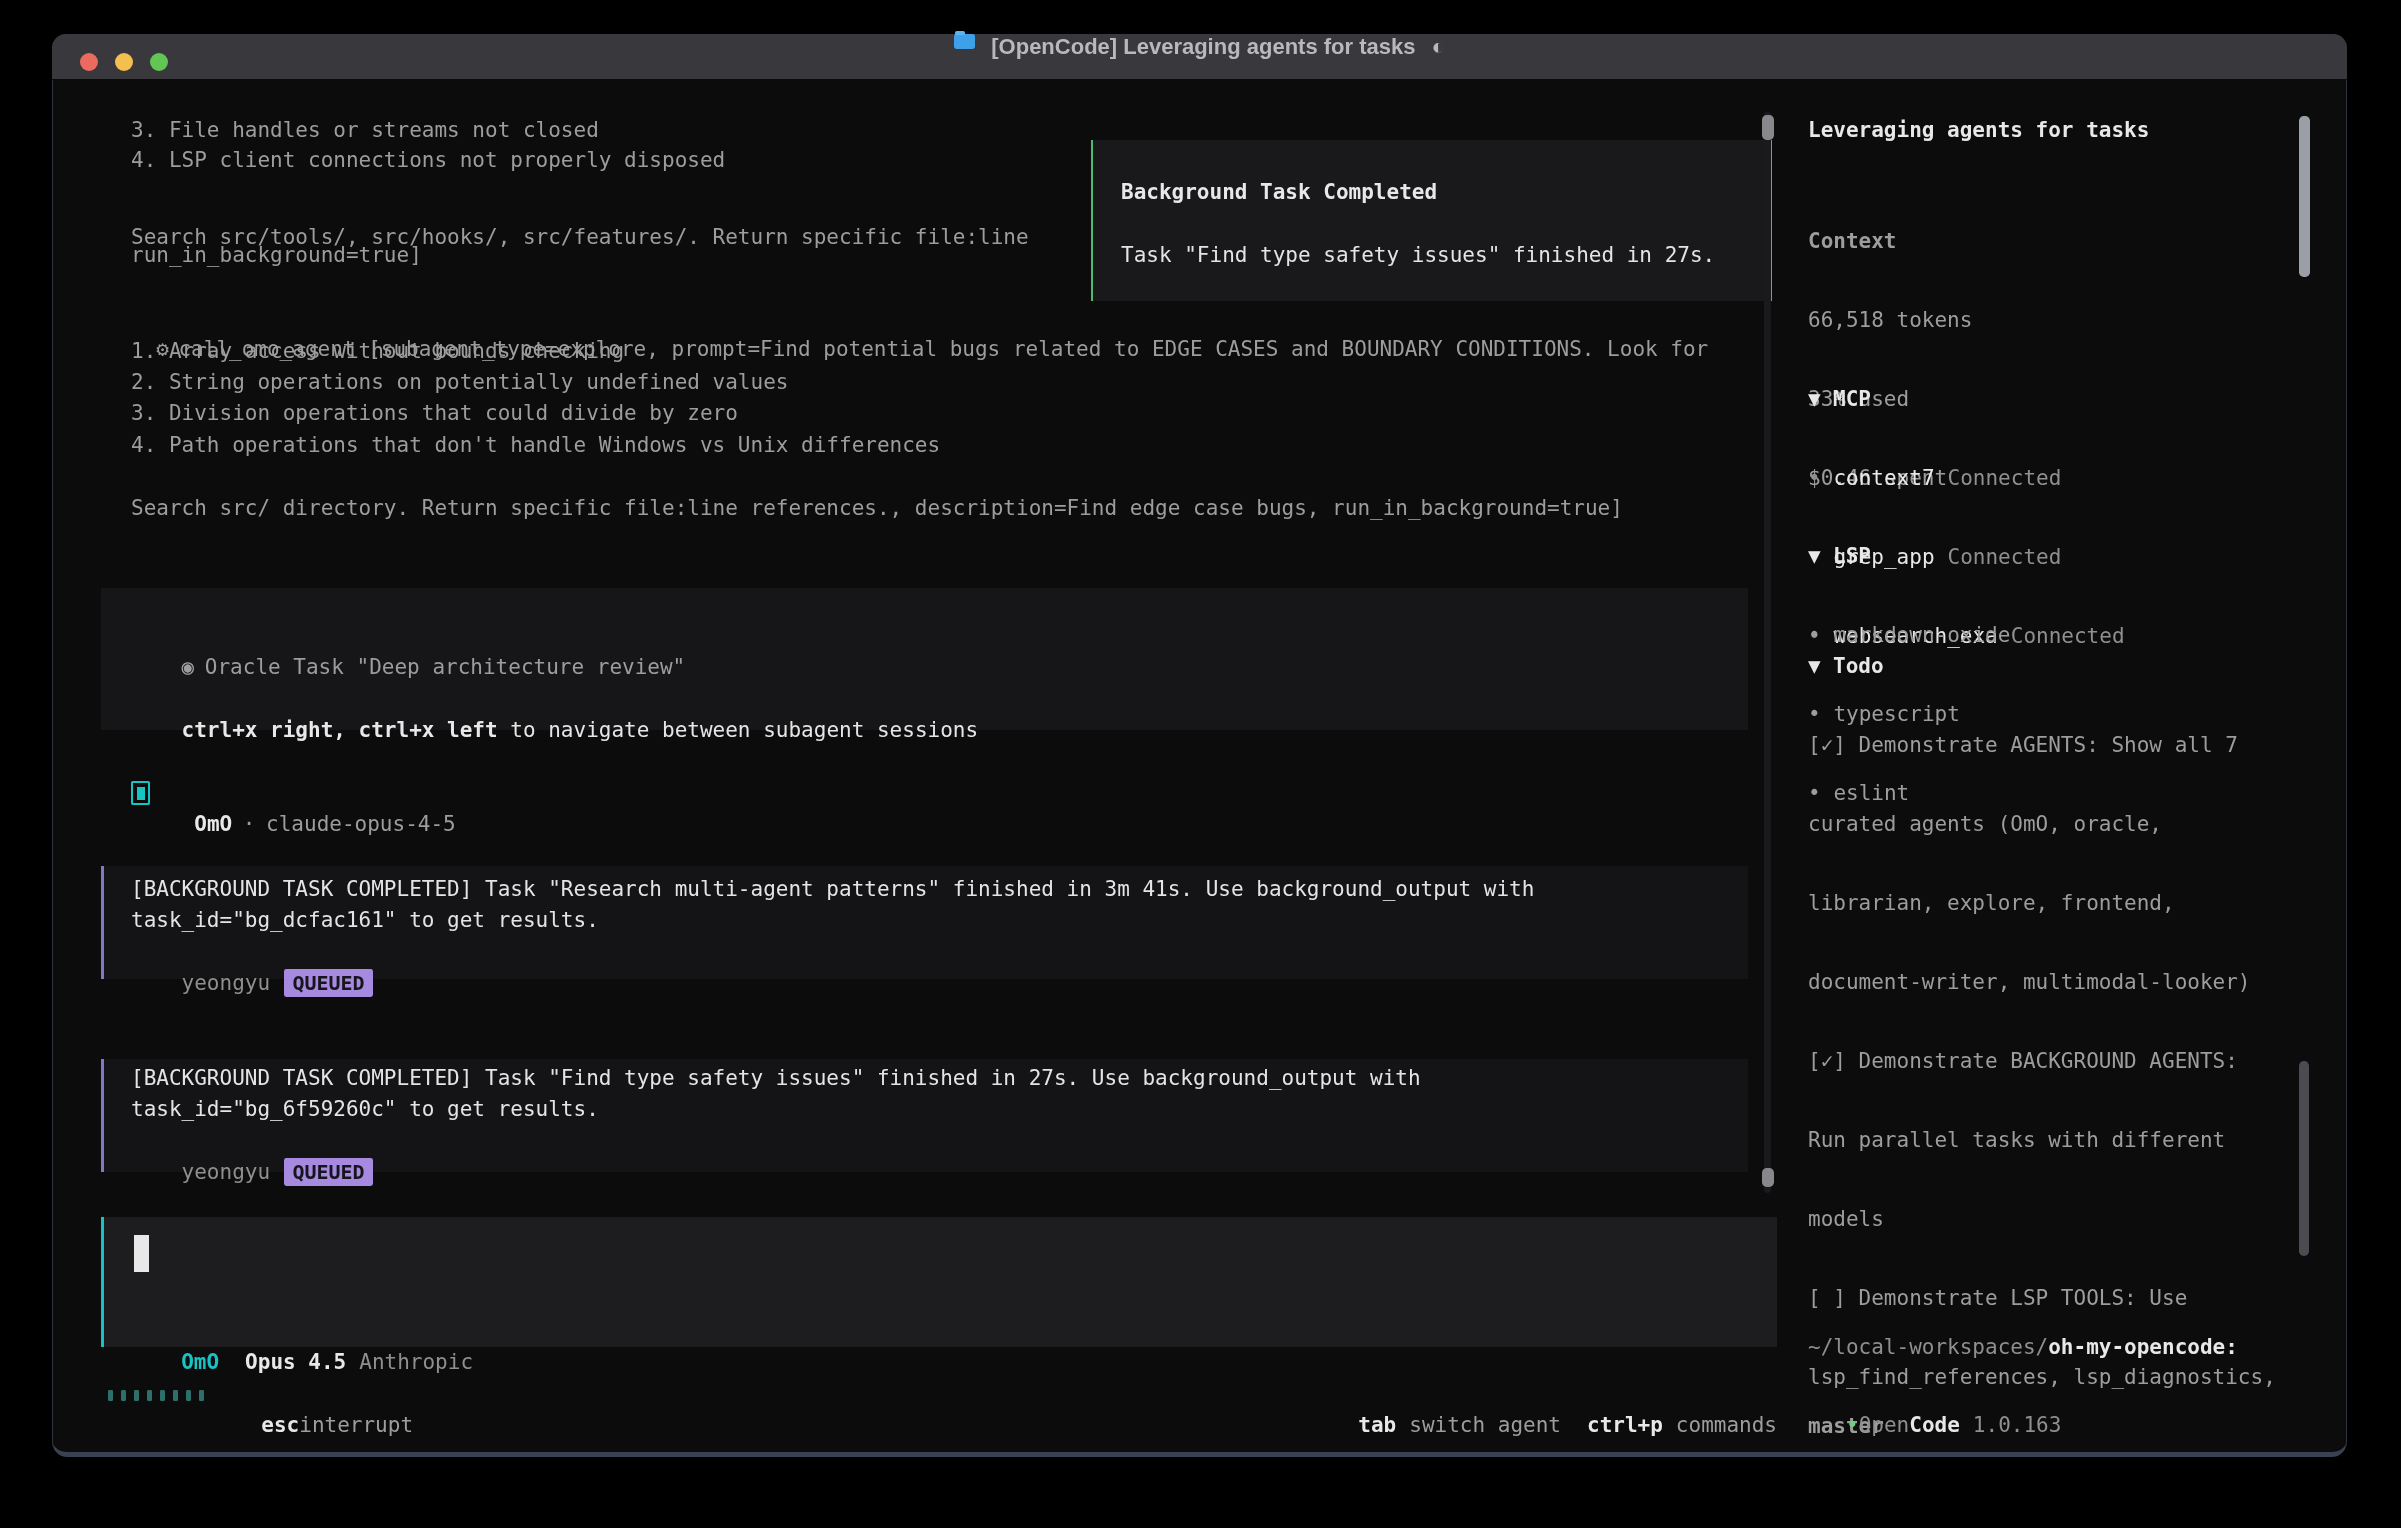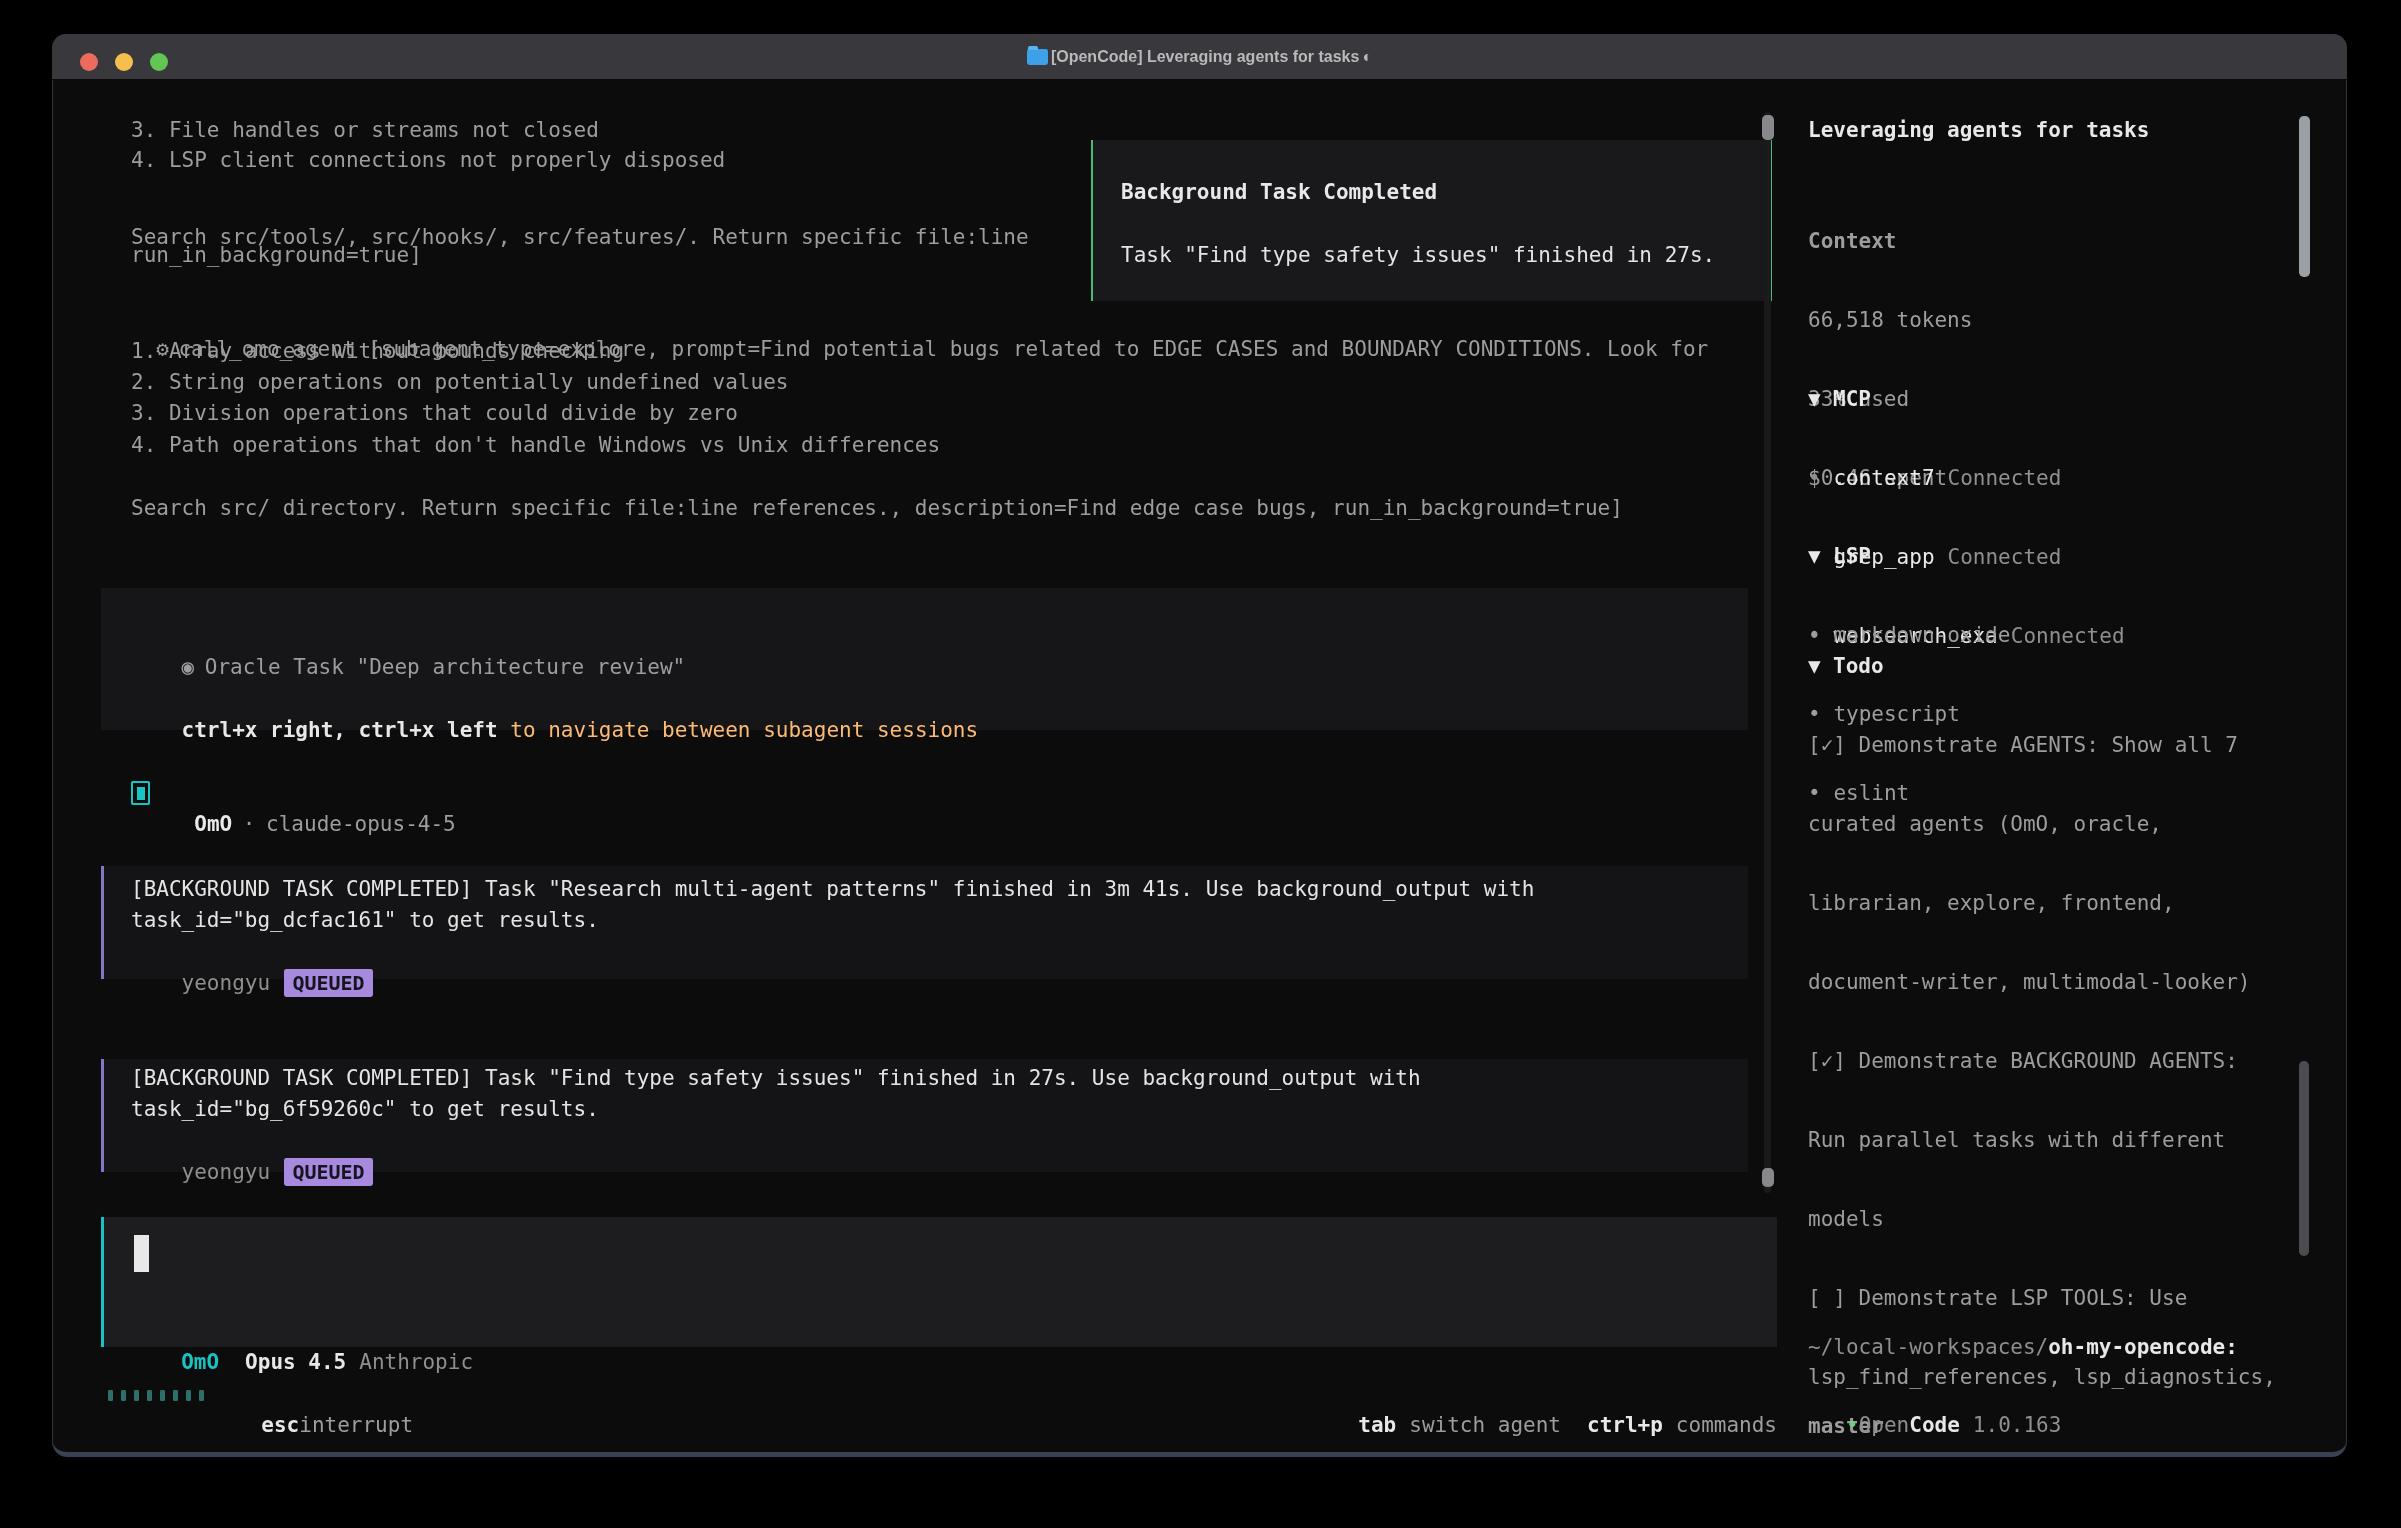--- a/index.html
+++ b/index.html
@@ -6,22 +6,22 @@
     font-family:"DejaVu Sans Mono",monospace;}
   
   .window{position:absolute;left:52px;top:34px;width:2295px;height:1423px;
     background:#0c0c0d;border:1.8px solid #2d3440;border-bottom:5.9px solid #3a4152;
     border-radius:15.4px;box-sizing:border-box;}
   .titlebar{position:absolute;left:52px;top:34px;width:2295px;height:46px;
     background:#39393d;border-radius:14px 14px 0 0;box-sizing:border-box;
     border-bottom:1.2px solid #0a0a0a;}
   .light{position:absolute;top:19px;width:18.3px;height:18.3px;border-radius:50%;}
   .title-wrap{position:absolute;left:0;top:0;width:100%;height:46px;display:flex;
-    align-items:center;justify-content:center;gap:3px;
-    font-family:"Liberation Sans",sans-serif;font-weight:bold;font-size:16px;color:#b9b9bb;}
+    align-items:flex-start;justify-content:center;gap:16px;
+    font-family:"Liberation Sans",sans-serif;font-weight:bold;font-size:22px;color:#b9b9bb;}
   .folder{width:21px;height:15.4px;background:#3da0e8;border-radius:2.4px;position:relative;}
   .folder:before{content:"";position:absolute;top:-3.5px;left:1.2px;width:9.5px;height:4.7px;
     background:#5ab4f2;border-radius:1.8px 1.8px 0 0;}
   
   .t{position:absolute;white-space:pre;font-size:21px;line-height:31px;color:#9d9d9d;}
   .w{color:#e8e8e8;font-weight:bold;}
   .wn{color:#e4e4e4;}
   .dim{color:#8f8f8f;}
   .green{color:#85d794;}
   .teal{color:#17c3c3;font-weight:bold;}
@@ -86,21 +86,21 @@
 <div class="panel notif" style="left:1091px;top:140px;width:681px;height:161px;">
   <div class="p w" style="left:28px;top:37px;">Background Task Completed</div>
   <div class="p wn" style="left:28px;top:100px;">Task "Find type safety issues" finished in 27s.</div>
 </div>
 
 <div class="panel oracle-box" style="left:101px;top:588px;width:1647px;height:142px;">
   <div class="p" style="left:30px;top:32.5px;color:#9d9d9d;">
     <span style="margin-right:10.6px;">◉</span><span>Oracle Task "Deep architecture review"</span>
   </div>
   <div class="p" style="left:30px;top:96px;">
-    <span class="w">ctrl+x right, ctrl+x left</span><span style="color:#fdba74;"> to navigate between subagent sessions</span>
+    <span class="w">ctrl+x right, ctrl+x left</span><span style="color:#e5e5e5;"> to navigate between subagent sessions</span>
   </div>
 </div>
 
 <span class="omo-icon" style="left:131px;top:781px;">
     <i></i>
   </span>
 <div class="t" style="left:169px;top:778px;">
   <span class="w">OmO</span><span style="margin:0 10.6px;">·</span><span>claude-opus-4-5</span>
 </div>
 

